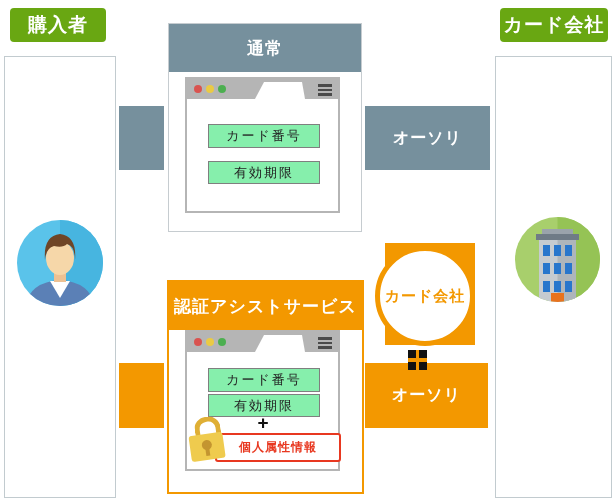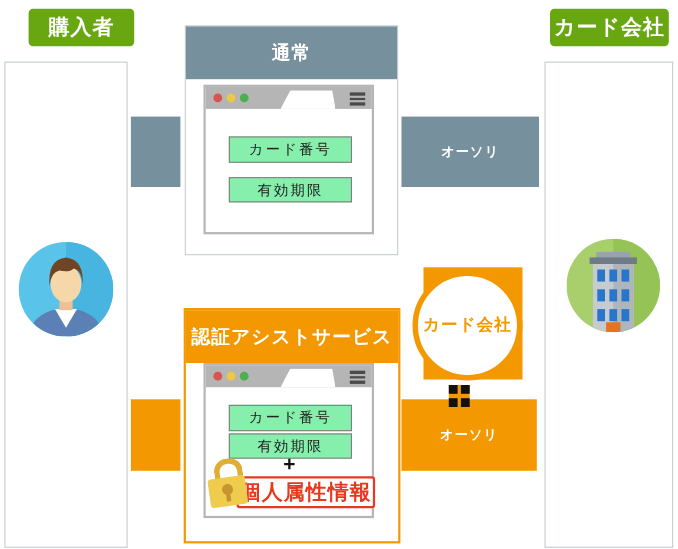--- a/index.html
+++ b/index.html
@@ -7,35 +7,35 @@
   .stage{position:relative;width:616px;height:499px;background:#fff;overflow:hidden;}
 
   
   .panel{position:absolute;background:#fff;border:1px solid #C2CBCF;}
   .panel-buyer{left:4px;top:56px;width:110px;height:440px;}
   .panel-company{left:495px;top:56px;width:115px;height:440px;}
 
   .tag{position:absolute;background:#69A712;color:#fff;font-weight:bold;
        font-size:19px;display:flex;align-items:center;justify-content:center;
        border-radius:4px;z-index:5;letter-spacing:1px;}
-  .tag-buyer{left:26px;top:8px;width:96px;height:34px;}
+  .tag-buyer{left:10px;top:8px;width:96px;height:34px;}
   .tag-company{left:500px;top:8px;width:108px;height:34px;}
 
   
   .section{position:absolute;background:#fff;}
   .sec-normal{left:168px;top:23px;width:192px;height:207px;border:1px solid #C6CCD0;}
   .sec-normal .sec-head{background:#76909D;}
   .sec-assist{left:167px;top:280px;width:193px;height:210px;border:2px solid #F39800;}
   .sec-assist .sec-head{background:#F39800;}
   .sec-head{height:48px;color:#fff;font-weight:bold;font-size:17px;
             display:flex;align-items:center;justify-content:center;letter-spacing:1px;}
 
   
   .conn{position:absolute;display:flex;align-items:center;justify-content:center;
-        color:#fff;font-weight:bold;font-size:12px;letter-spacing:1px;}
+        color:#fff;font-weight:bold;font-size:16px;letter-spacing:1px;}
   .conn-slate{background:#76909D;}
   .conn-orange{background:#F39800;}
   .c1{left:119px;top:106px;width:45px;height:64px;}
   .c2{left:365px;top:106px;width:125px;height:64px;}
   .c3{left:119px;top:363px;width:45px;height:65px;}
   .c4{left:365px;top:363px;width:123px;height:65px;}
 
   
   .browser{position:absolute;background:#fff;border:2px solid #B5B5B5;}
   .b1{left:185px;top:77px;width:151px;height:132px;}
@@ -58,21 +58,21 @@
   .a-f1{left:208px;top:368px;width:110px;height:22px;}
   .a-f2{left:208px;top:394px;width:110px;height:21px;}
 
   .plus{position:absolute;left:208px;top:414px;width:110px;height:18px;
         display:flex;align-items:center;justify-content:center;
         font-size:19px;font-weight:bold;color:#111;}
 
   .secure-box{position:absolute;left:215px;top:433px;width:122px;height:25px;
               border:2px solid #E83820;border-radius:3px;background:#fff;
               display:flex;align-items:center;justify-content:center;
-              color:#E83820;font-weight:bold;font-size:19px;letter-spacing:1px;z-index:6;}
+              color:#E83820;font-weight:bold;font-size:12px;letter-spacing:1px;z-index:6;}
 
   
   .lock{position:absolute;left:189px;top:417px;width:34px;height:44px;z-index:7;
         transform:rotate(-8deg);}
   .lock .shackle{position:absolute;left:7px;top:0;width:16px;height:20px;
                  border:5px solid #DFAF35;border-bottom:none;border-radius:12px 12px 0 0;}
   .lock .body{position:absolute;left:0;top:17px;width:34px;height:26px;
               background:#EFCB4E;border-radius:3px;}
   .lock .keyhole{position:absolute;left:12px;top:23px;width:10px;height:10px;
                  border-radius:50%;background:#C49530;}

